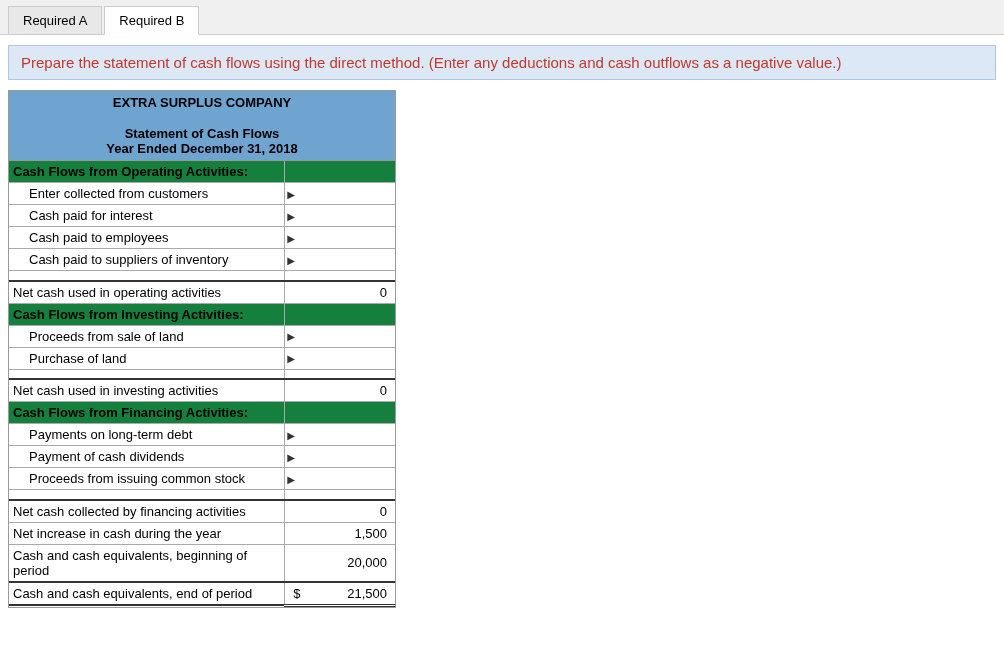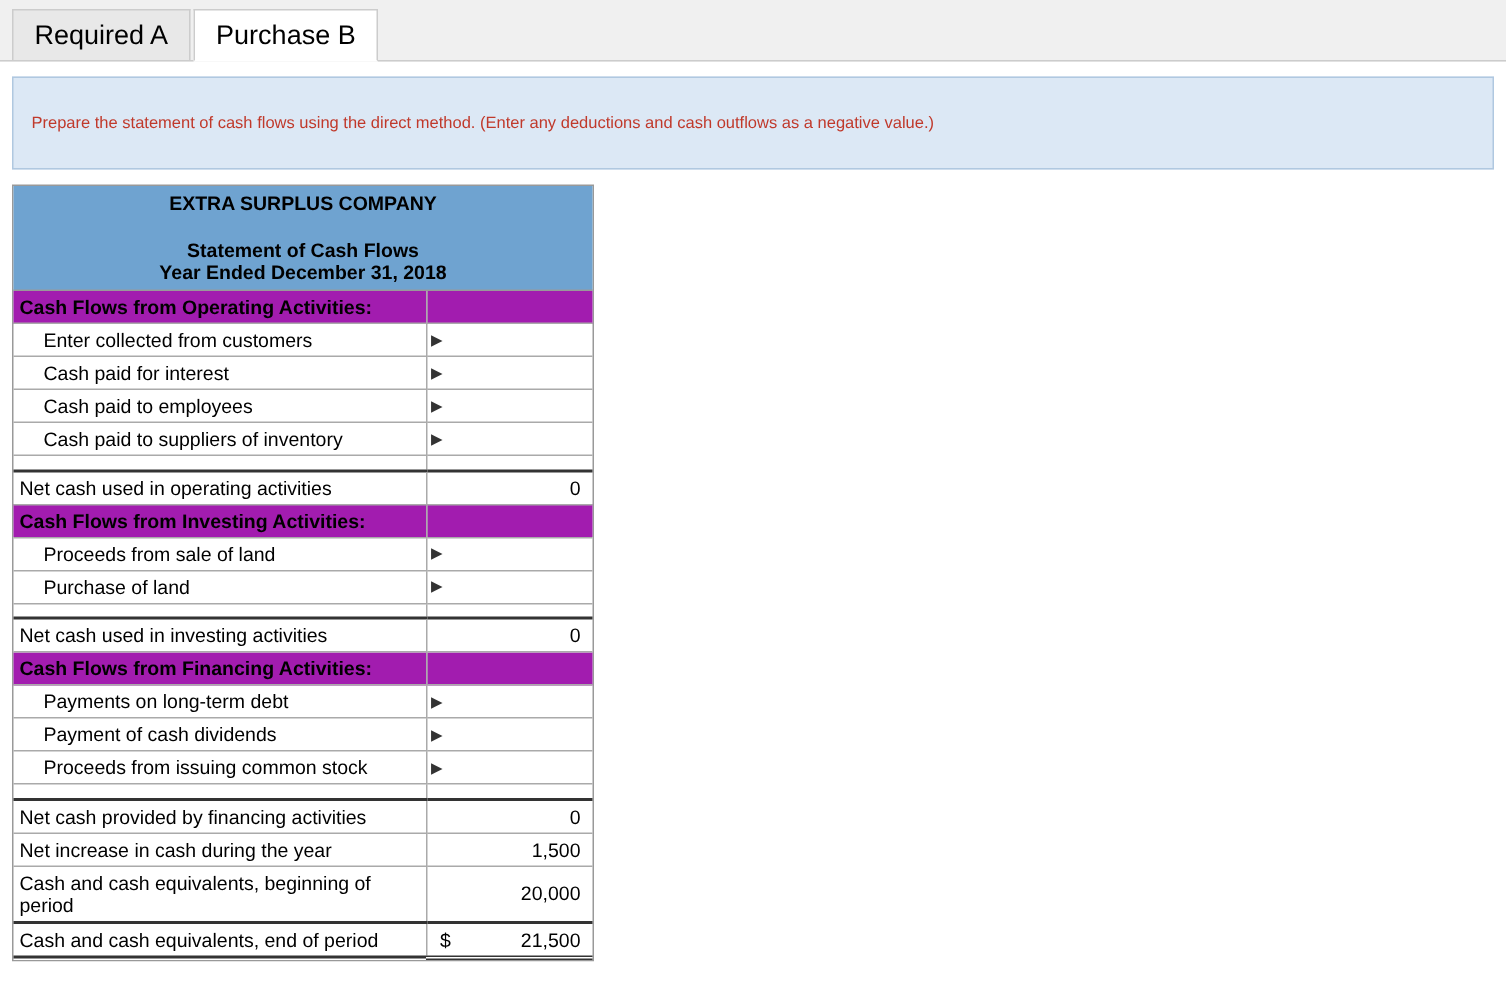--- a/index.html
+++ b/index.html
@@ -14,34 +14,34 @@
       border-bottom: 1px solid #ccc;
       padding: 6px 8px 0 8px;
       background: #f0f0f0;
     }
     .tab {
       padding: 6px 14px;
       border: 1px solid #ccc;
       border-bottom: none;
       background: #e8e8e8;
       cursor: pointer;
-      font-size: 18px;
+      font-size: 13px;
       margin-right: 2px;
     }
     .tab.active {
       background: #fff;
       border-bottom: 1px solid #fff;
       margin-bottom: -1px;
     }
     .instruction {
       background: #dce8f5;
       border: 1px solid #b0c8e0;
-      padding: 24px 12px;
+      padding: 8px 12px;
       margin: 10px 8px 10px 8px;
-      font-size: 11px;
+      font-size: 15px;
       color: #000;
     }
     .instruction span {
       color: #c0392b;
     }
     .statement-container {
       margin: 0 8px;
       width: 388px;
       border: 1px solid #999;
     }
@@ -79,21 +79,21 @@
       width: 340px;
       border-right: 1px solid #aaa;
     }
     .value-col {
       width: 130px;
       text-align: right;
       padding-right: 8px;
     }
     .section-header td {
       font-weight: bold;
-      background: #a21caf;
+      background: #15803d;
       padding: 3px 4px;
     }
     .indent {
       padding-left: 20px !important;
     }
     .net-row td {
       border-top: 2px solid #333;
       font-weight: normal;
     }
     .subtotal-row td {
@@ -127,21 +127,21 @@
       font-size: 13px;
       padding-right: 4px;
       background: transparent;
     }
   </style>
 </head>
 <body>
 
 <div class="tabs">
   <div class="tab">Required A</div>
-  <div class="tab active">Purchase B</div>
+  <div class="tab active">Required B</div>
 </div>
 
 <div class="instruction">
   <span>Prepare the statement of cash flows using the direct method.</span>
   <span style="color:#c0392b;">(Enter any deductions and cash outflows as a negative value.)</span>
 </div>
 
 <div class="statement-container">
 
   <div class="stmt-header">
@@ -244,21 +244,21 @@
       <td class="value-col input-cell">
         <span class="arrow">▶</span>
         <input type="text" value="" style="">
       </td>
     </tr>
     <tr class="empty-row">
       <td class="label-col"></td>
       <td class="value-col"></td>
     </tr>
     <tr class="net-row subtotal-row">
-      <td class="label-col">Net cash provided by financing activities</td>
+      <td class="label-col">Net cash collected by financing activities</td>
       <td class="value-col">0</td>
     </tr>
 
     <tr>
       <td class="label-col">Net increase in cash during the year</td>
       <td class="value-col">1,500</td>
     </tr>
     <tr>
       <td class="label-col">Cash and cash equivalents, beginning of period</td>
       <td class="value-col">20,000</td>

